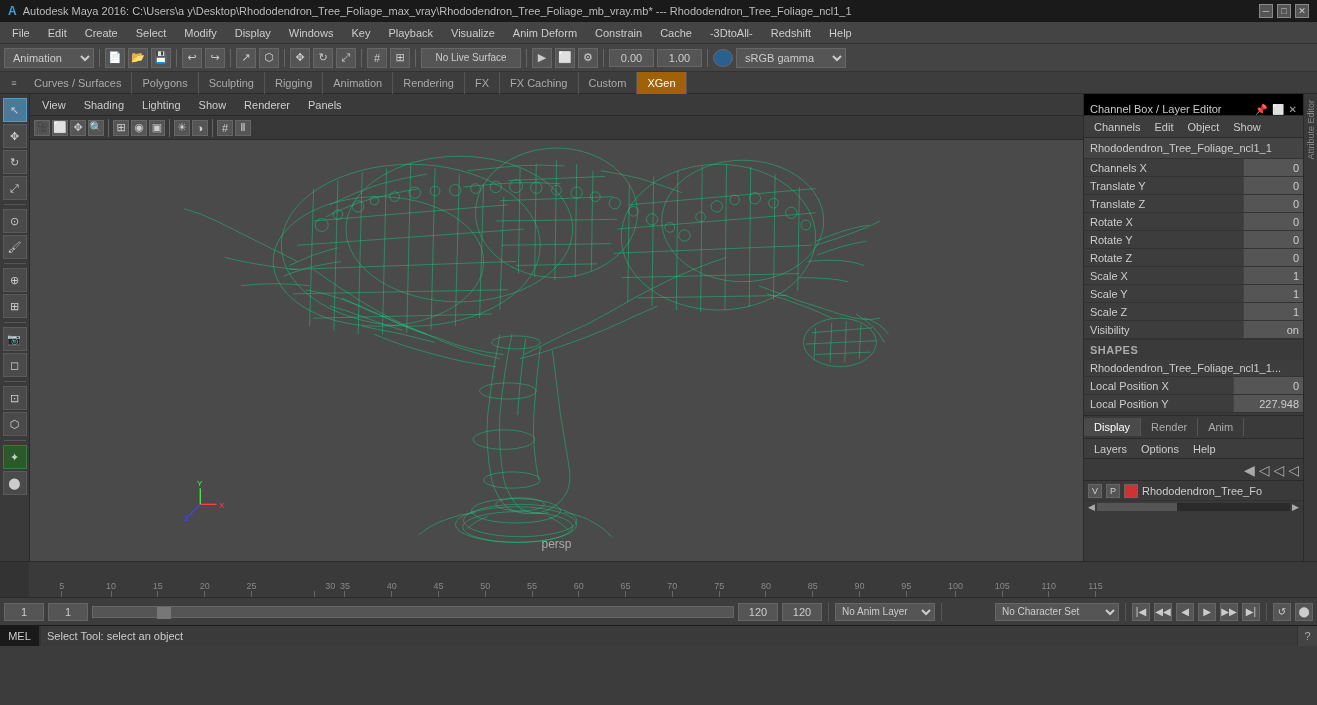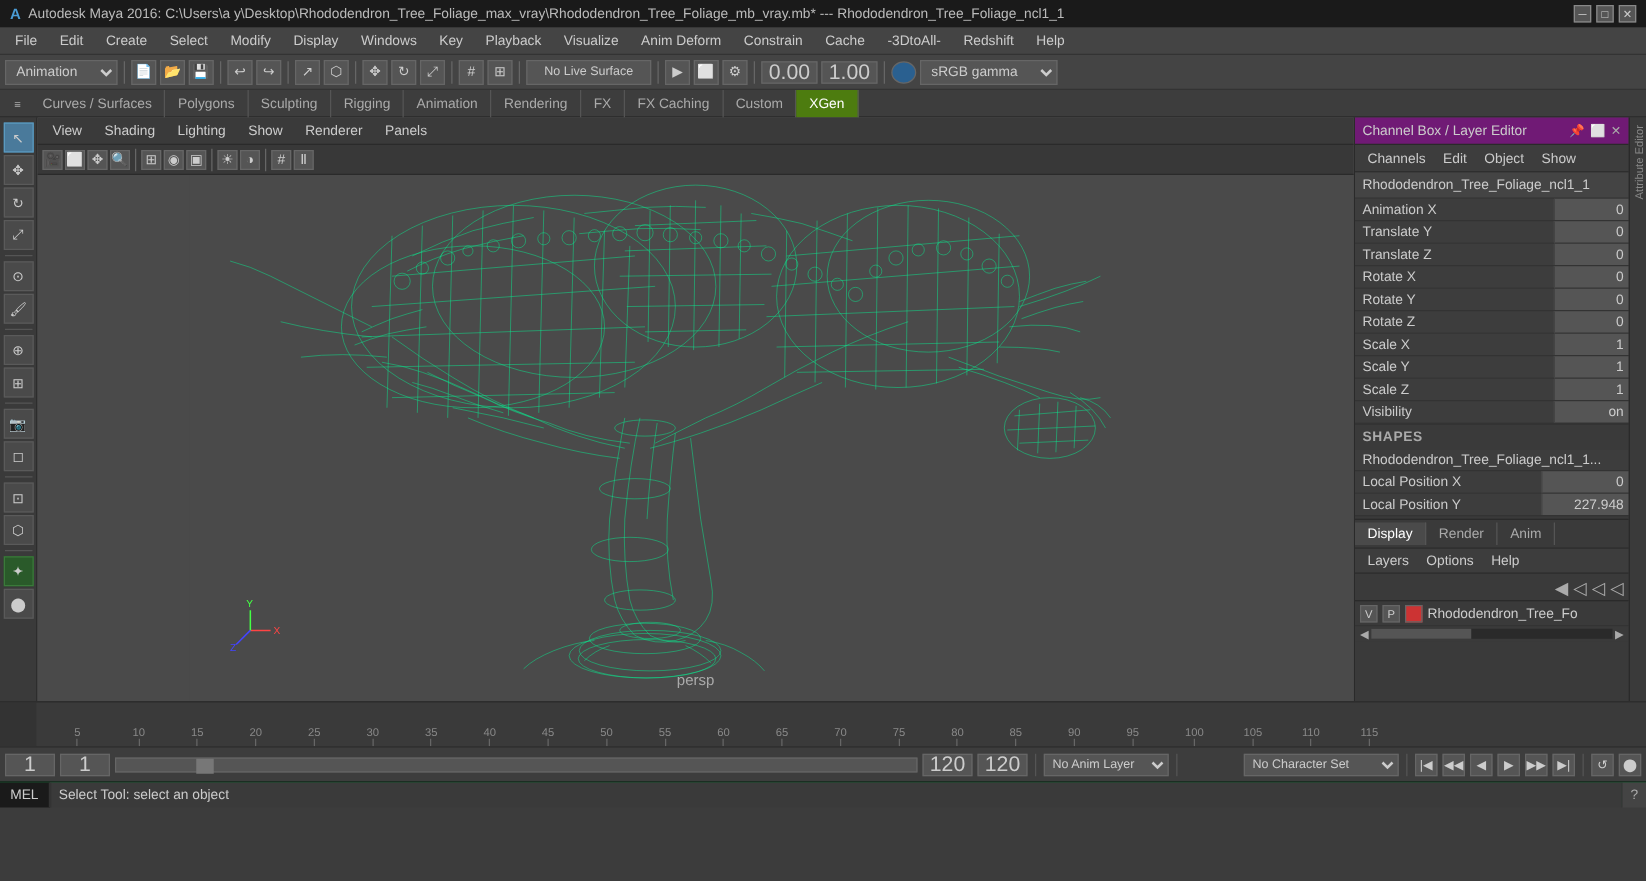--- a/index.html
+++ b/index.html
@@ -123,21 +123,21 @@
       padding: 2px 10px;
       font-size: 11px;
       color: #aaaaaa;
       cursor: pointer;
       border-right: 1px solid #555;
       height: 22px;
       display: flex;
       align-items: center;
     }
     .module-tab.active {
-      background: #4d7c0f;
+      background: #a16207;
       color: #ffffff;
     }
 
     
     #main-layout {
       display: flex;
       width: 100%;
       height: calc(705px - 22px - 22px - 28px - 22px - 36px - 28px - 20px);
     }
 
@@ -239,23 +239,23 @@
       background: #3a3a3a;
       border-left: 1px solid #2a2a2a;
       display: flex;
       flex-direction: column;
       flex-shrink: 0;
       font-size: 11px;
     }
 
     #channel-panel-header {
       height: 22px;
-      background: #701a75;
-      display: flex;
-      align-items: center;
+      background: #000000;
+      display: flex;
+      align-items: flex-end;
       padding: 0 6px;
       justify-content: space-between;
       border-bottom: 1px solid #2a2a2a;
     }
     .panel-title { font-size: 11px; color: #cccccc; }
     .panel-icons { display: flex; gap: 4px; }
     .panel-icon-btn { font-size: 10px; color: #aaa; cursor: pointer; }
 
     #channel-menus {
       height: 22px;
@@ -525,21 +525,21 @@
       padding: 0 4px;
       gap: 4px;
       border-top: 1px solid #2a2a2a;
     }
     .pb-input {
       width: 40px;
       height: 18px;
       background: #555;
       border: 1px solid #666;
       color: #ccc;
-      font-size: 17px;
+      font-size: 11px;
       padding: 0 3px;
       text-align: center;
     }
     .pb-slider {
       flex: 1;
       height: 12px;
       background: #555;
       border: 1px solid #666;
       position: relative;
     }
@@ -569,21 +569,21 @@
       font-size: 10px;
       height: 18px;
       padding: 0 2px;
     }
     .pb-sep { width: 1px; height: 18px; background: #555; margin: 0 2px; }
 
     
     #command-bar {
       width: 100%;
       height: 20px;
-      background: #15803d;
+      background: #737373;
       display: flex;
       align-items: center;
       border-top: 1px solid #1a1a1a;
     }
     #command-type {
       width: 40px;
       height: 20px;
       background: #1a1a1a;
       color: #ccc;
       font-size: 11px;
@@ -951,21 +951,21 @@
     <div id="channel-menus">
       <div class="ch-menu">Channels</div>
       <div class="ch-menu">Edit</div>
       <div class="ch-menu">Object</div>
       <div class="ch-menu">Show</div>
     </div>
 
     <div id="channel-object-name">Rhododendron_Tree_Foliage_ncl1_1</div>
 
     <div class="channel-row">
-      <div class="channel-label">Animation X</div>
+      <div class="channel-label">Channels X</div>
       <div class="channel-value">0</div>
     </div>
     <div class="channel-row">
       <div class="channel-label">Translate Y</div>
       <div class="channel-value">0</div>
     </div>
     <div class="channel-row">
       <div class="channel-label">Translate Z</div>
       <div class="channel-value">0</div>
     </div>
@@ -1069,21 +1069,21 @@
       </div>
       <div class="timeline-tick" style="left: 13.6364%;">
         <span style="font-size:9px;color:#888;">20</span>
         <div class="timeline-tick-line"></div>
       </div>
       <div class="timeline-tick" style="left: 18.1818%;">
         <span style="font-size:9px;color:#888;">25</span>
         <div class="timeline-tick-line"></div>
       </div>
       <div class="timeline-tick" style="left: 22.7273%;">
-        <span style="font-size:9px;color:#888;">30</span>
+        <span style="font-size:9px;color:#888;margin-left:32px;">30</span>
         <div class="timeline-tick-line"></div>
       </div>
       <div class="timeline-tick" style="left: 27.2727%;">
         <span style="font-size:9px;color:#888;">35</span>
         <div class="timeline-tick-line"></div>
       </div>
       <div class="timeline-tick" style="left: 31.8182%;">
         <span style="font-size:9px;color:#888;">40</span>
         <div class="timeline-tick-line"></div>
       </div>

